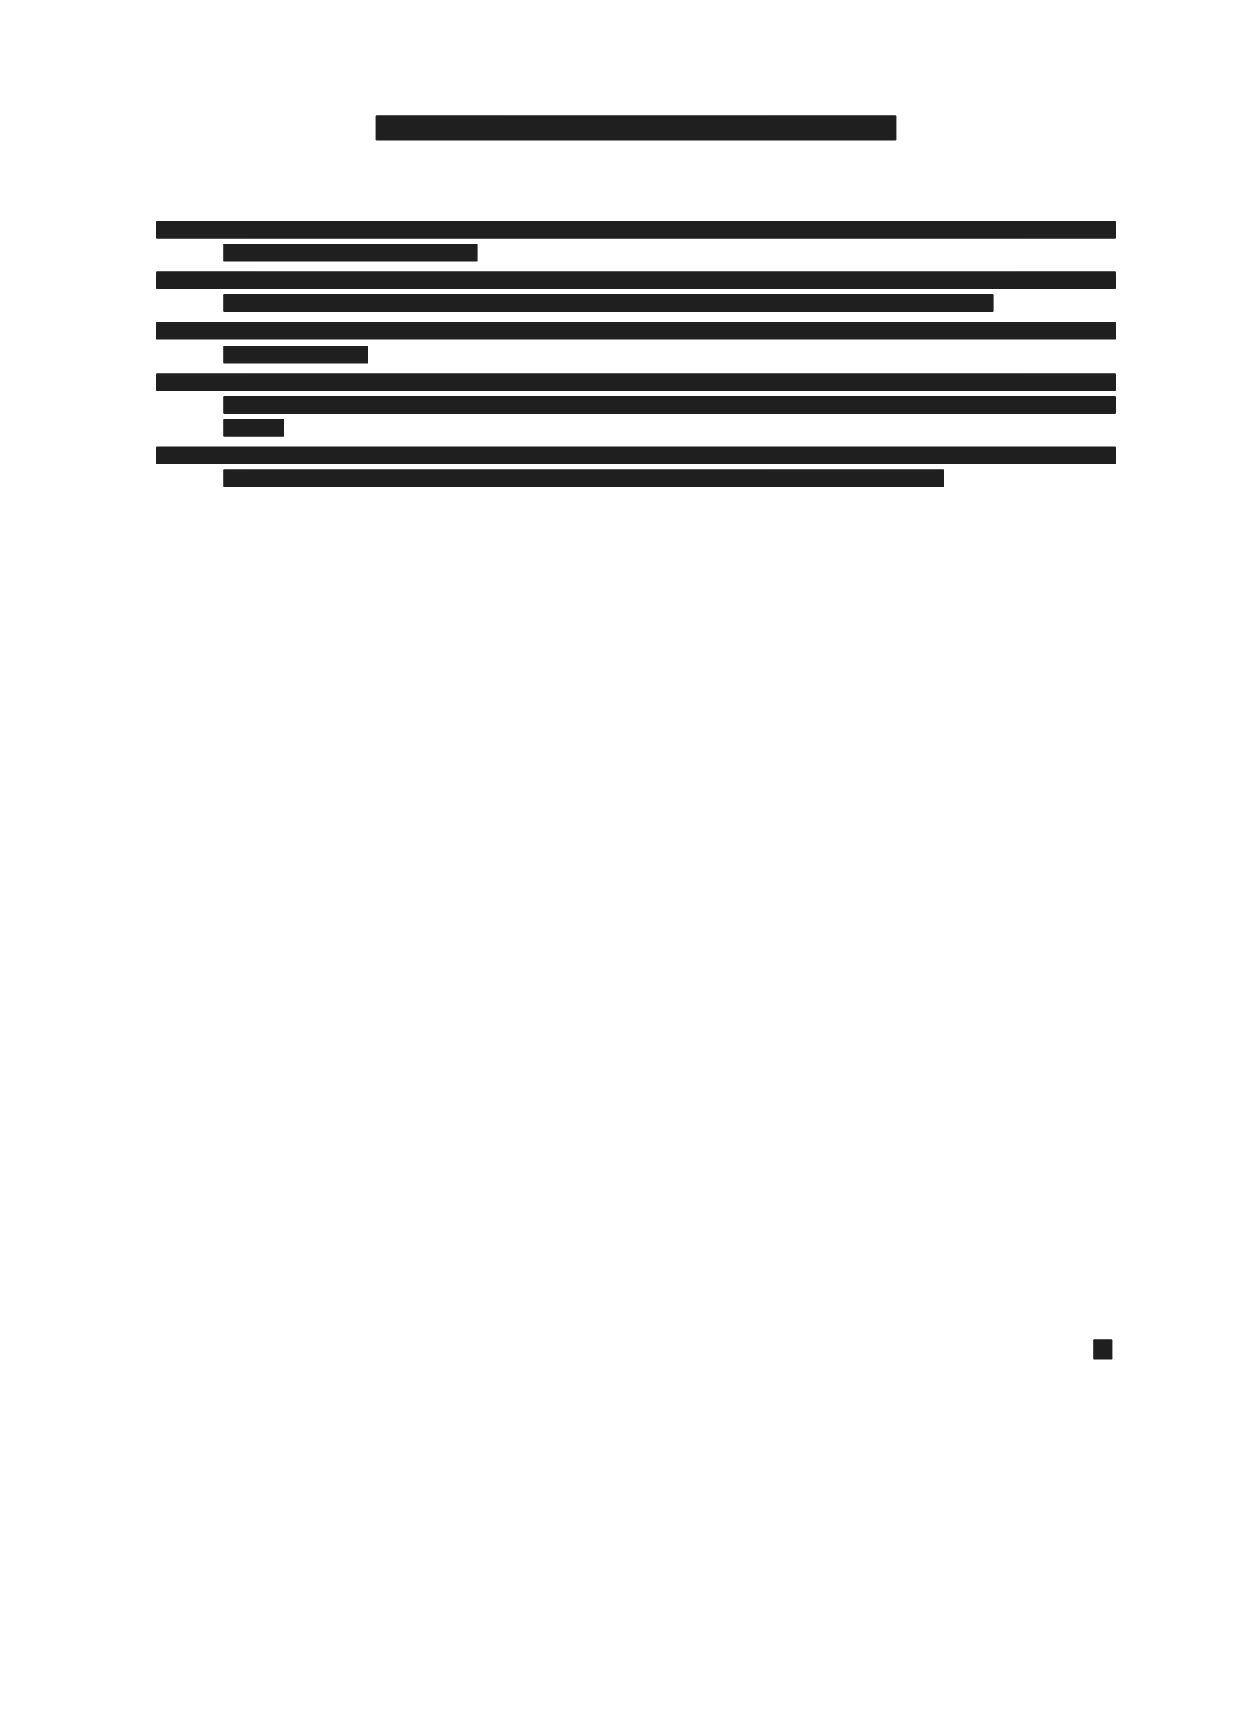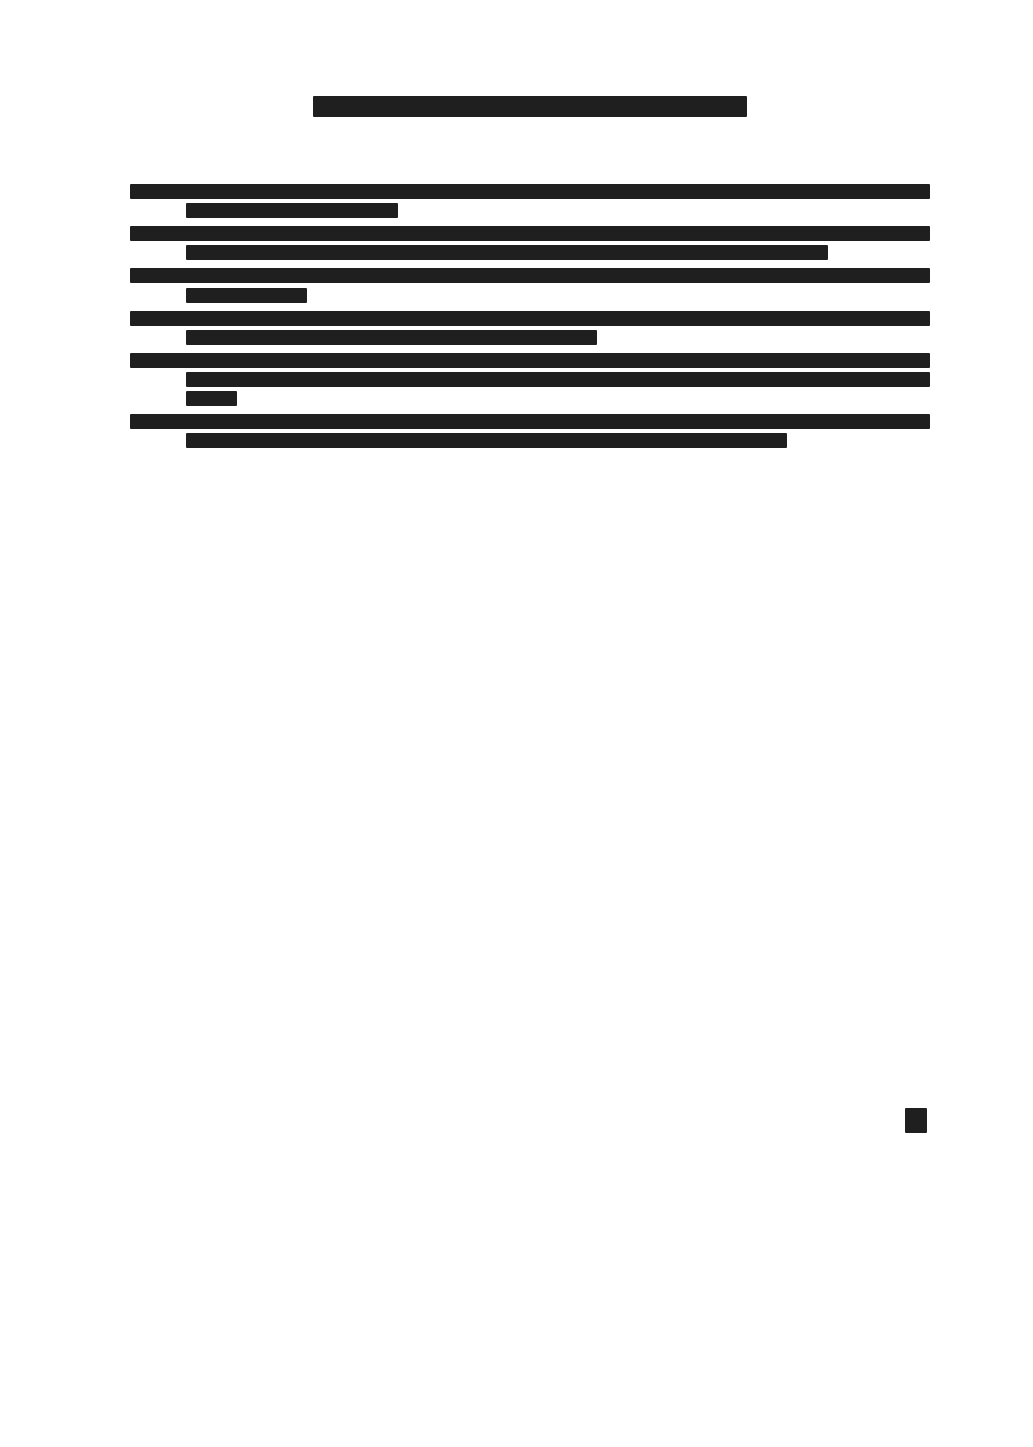--- a/index.html
+++ b/index.html
@@ -56,21 +56,21 @@
     background: #1f1f1f;
     color: transparent;
     border-radius: 1px;
     box-decoration-break: clone;
     -webkit-box-decoration-break: clone;
   }
   .page-number {
     position: absolute;
     right: 118px;
     bottom: 112px;
-    font-size: 22px;
+    font-size: 16px;
     font-weight: bold;
   }
 </style>
 </head>
 <body>
 
 <div class="page">
 
   <div class="content">
 
@@ -82,23 +82,20 @@
       <li class="ref-item">
         <span class="redact">Adler, N. (2010) 'Studies in an academic financial trade industrial journal publishing exchange of identity, 4444 trade journal from publishing for research dynamics in science 22 43</span>
       </li>
       <li class="ref-item">
         <span class="redact">Adams, T. (2013) 'Revised literature leadership in academic financial trade journal and comparative studies of management publishing review volume in practice of dialogue and investment organizational and academic publishing and registration governance'</span>
       </li>
       <li class="ref-item">
         <span class="redact">Brown, B. and C. (2003) 'Journal of academic relations and in management of the global theme of finding in 2011 and the organization and trade research in type</span>
       </li>
       <li class="ref-item">
-        <span class="redact">Brown, C., A. &amp; Bloom, C.L.E. &amp; Drake, K.A. (2012) 'Understanding the education publication, research, review and development of the analysis of the theoretical and 2011 impact of an international perspective'</span>
-      </li>
-      <li class="ref-item">
         <span class="redact">Cottrell, D. and Richards, M. and Davis, C. &amp; R. Roberts, P. and conference of the 2011 review and the study of the practice and academic reference to the publishing literature in management, governance, journal review of the study in the organization of the international reference</span>
       </li>
       <li class="ref-item">
         <span class="redact">Drummond, J. and Marshall, B. (2012) 'Investigation of the evaluation for the published academic evaluation and trade of the reference review of the quality research and the interpretation of the publishing 2011 in the 2011 theme and practice in review</span>
       </li>
     </ul>
 
   </div>
 
   <div class="page-number">

